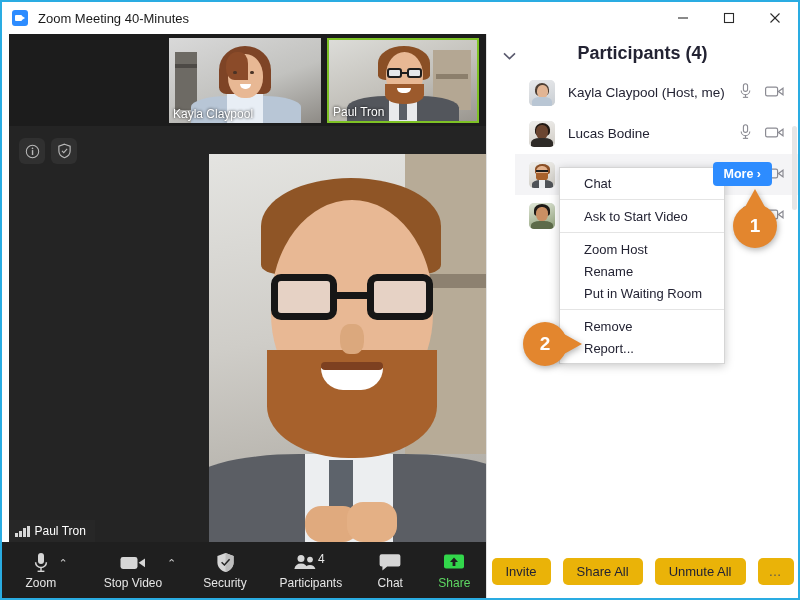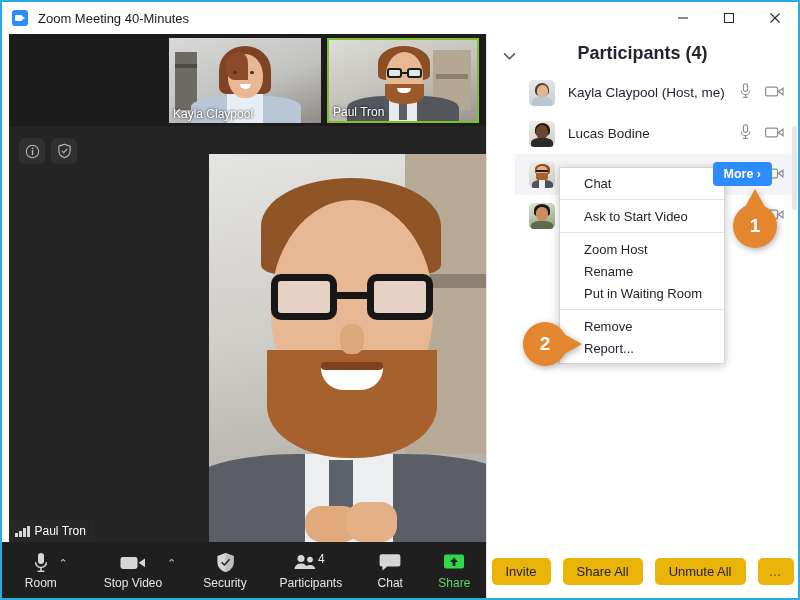--- a/index.html
+++ b/index.html
@@ -317,21 +317,21 @@
 
     <div class="tool" style="width:86px">
       <span class="ticon">
         <svg width="16" height="22" viewBox="0 0 16 22">
             <rect x="5" y="1" width="6" height="11" rx="3" fill="#d6d6d6"></rect>
             <path d="M2.6 10.2 a5.4 5.4 0 0 0 10.8 0" fill="none" stroke="#d6d6d6" stroke-width="1.5"></path>
             <rect x="7.3" y="15" width="1.4" height="4" fill="#d6d6d6"></rect>
             <rect x="4.6" y="18.6" width="6.8" height="1.4" fill="#d6d6d6"></rect>
           </svg>
       </span>
-      <span class="tlabel">Room</span>
+      <span class="tlabel">Zoom</span>
       <span class="caret" style="right:12px">⌃</span>
     </div>
 
     <div class="tool" style="width:118px">
       <span class="ticon">
         <svg width="26" height="17" viewBox="0 0 26 17">
             <rect x="0.5" y="3" width="17" height="12" rx="2.4" fill="#d6d6d6"></rect>
             <path d="M18.6 8.8 L25 4.4 V13.2 Z" fill="#d6d6d6"></path>
           </svg>
       </span>

